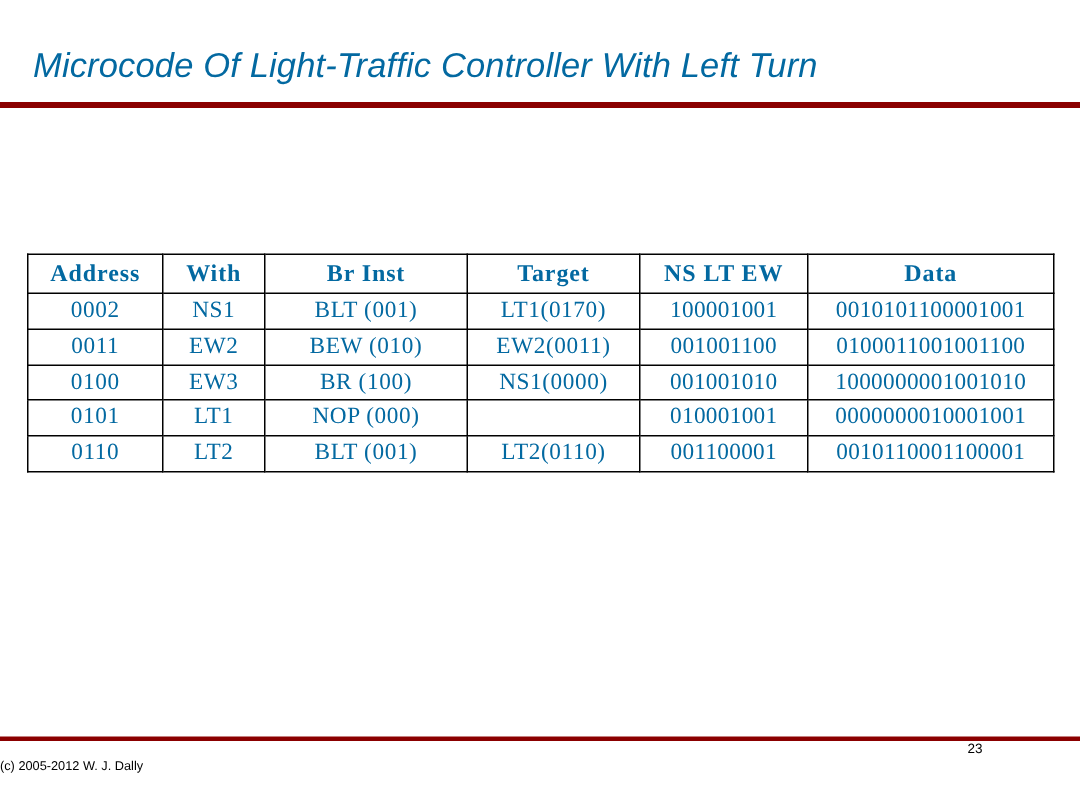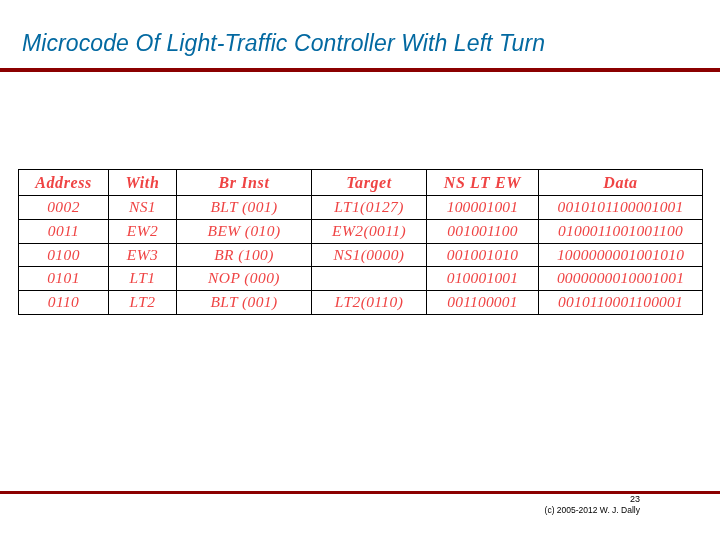--- a/index.html
+++ b/index.html
@@ -45,48 +45,48 @@
     top: 491px;
     width: 720px;
     height: 3px;
     background: #8B0000;
   }
   .footer-text {
     position: absolute;
     left: 0px;
     top: 505px;
     width: 640px;
-    text-align: right;
+    text-align: left;
     font-size: 8.5px;
     color: #000000;
     font-family: "Liberation Sans", sans-serif;
   }
   .page-number {
     position: absolute;
     left: 630px;
     top: 494px;
     width: 40px;
+    text-align: center;
     font-size: 9px;
     color: #000000;
     font-family: "Liberation Sans", sans-serif;
   }
   .table-wrap {
     position: absolute;
     left: 18px;
     top: 169px;
     width: 684px;
   }
   table.mc {
     border-collapse: collapse;
     table-layout: fixed;
     width: 684px;
     font-family: "Liberation Serif", serif;
-    color: #ef4444;
+    color: #0369a1;
     background: #ffffff;
-    font-style: italic;
   }
   table.mc th, table.mc td {
     border: 1px solid #000000;
     text-align: center;
     vertical-align: middle;
     padding: 0;
     height: 22.8px;
     line-height: 22.8px;
     font-size: 15.5px;
     white-space: nowrap;
@@ -146,21 +146,21 @@
           <th>Target</th>
           <th>NS LT EW</th>
           <th>Data</th>
         </tr>
       </thead>
       <tbody>
         <tr>
           <td class="cell-mono">0002</td>
           <td class="cell-mono">NS1</td>
           <td class="cell-mono">BLT (001)</td>
-          <td class="cell-mono">LT1(0127)</td>
+          <td class="cell-mono">LT1(0170)</td>
           <td class="cell-bits">100001001</td>
           <td class="cell-data">0010101100001001</td>
         </tr>
         <tr>
           <td class="cell-mono">0011</td>
           <td class="cell-mono">EW2</td>
           <td class="cell-mono">BEW (010)</td>
           <td class="cell-mono">EW2(0011)</td>
           <td class="cell-bits">001001100</td>
           <td class="cell-data">0100011001001100</td>

